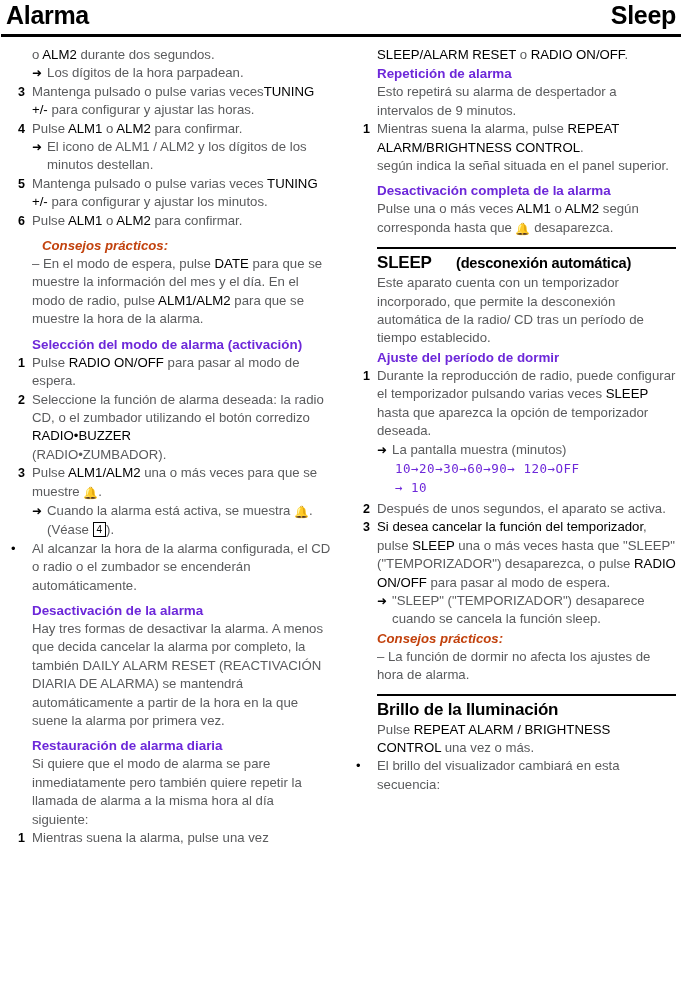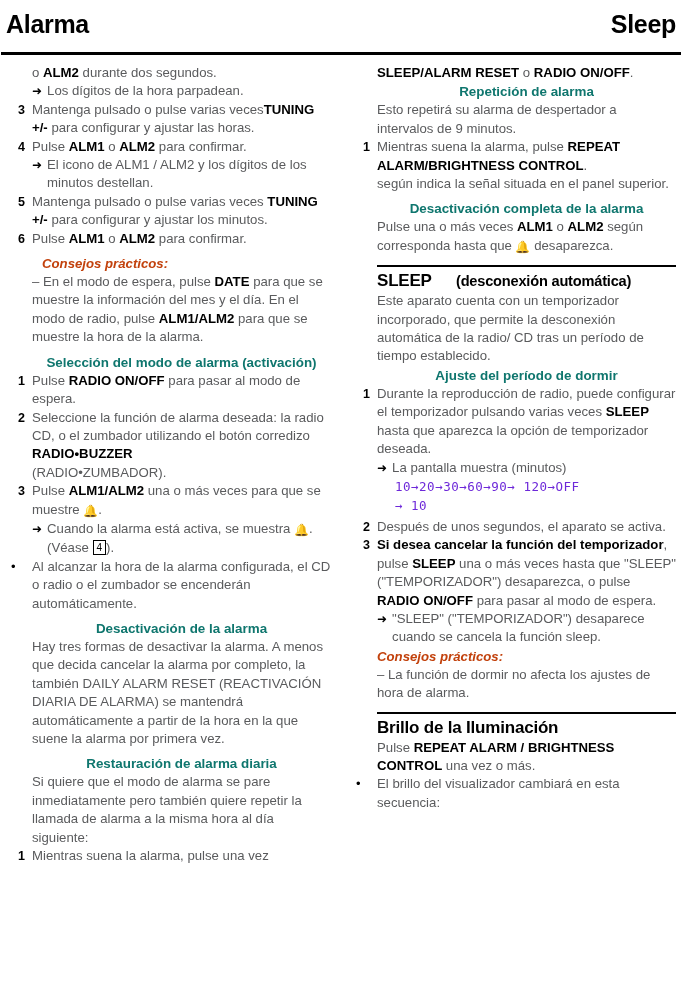--- a/index.html
+++ b/index.html
@@ -18,21 +18,21 @@
     position: relative;
     width: 682px;
     height: 992px;
     box-sizing: border-box;
   }
 
   
   .page-header {
     position: relative;
     height: 34px;
-    padding: 9px 6px;
+    padding: 0 6px;
     display: flex;
     align-items: flex-start;
     justify-content: space-between;
   }
   .header-title {
     font-size: 25px;
     font-weight: bold;
     color: #000000;
     line-height: 30px;
     letter-spacing: -0.3px;
@@ -84,28 +84,27 @@
   .marker.blank { }
   .body {
     flex: 1 1 auto;
     font-size: 13.2px;
     line-height: 18.4px;
     color: #5a5b5d;
     text-align: left;
   }
   b, .b {
     color: #000000;
-    font-weight: bold;
+    font-weight: normal;
   }
   .hdr {
     font-size: 13.4px;
     font-weight: bold;
-    color: #0f766e;
+    color: #6d28d9;
     line-height: 19px;
-    text-align: center;
   }
   .bighdr {
     font-size: 17px;
     font-weight: bold;
     color: #000000;
     line-height: 22px;
     letter-spacing: -0.2px;
   }
   .bighdr .sub {
     font-size: 14.6px;

